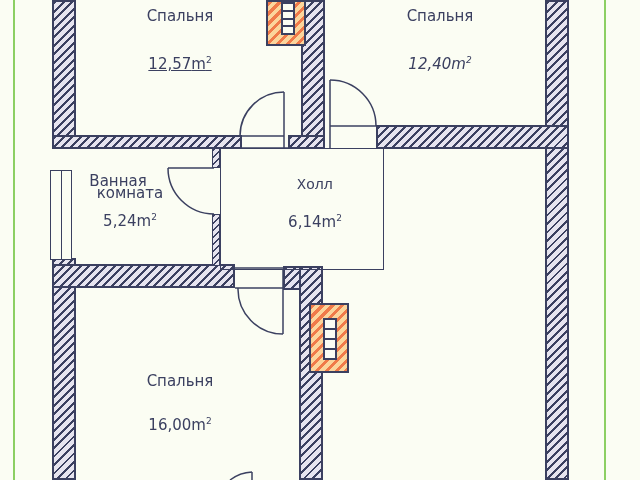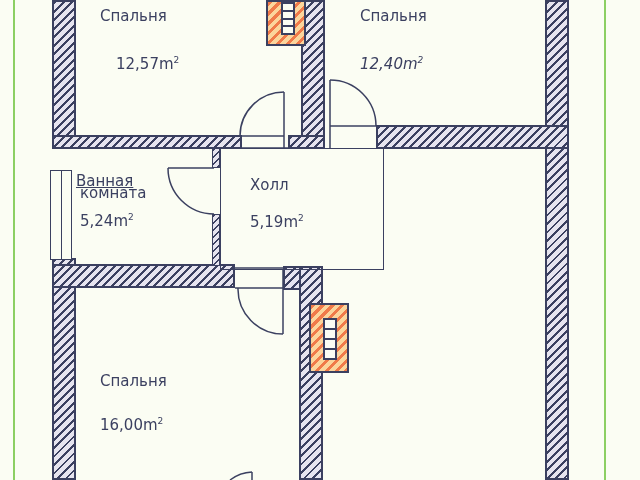--- a/index.html
+++ b/index.html
@@ -47,20 +47,21 @@
       width: 0; border-left: 1.5px solid #3b4060;
     }
     .outline-box {
       position: absolute; box-sizing: border-box;
       border: 1.5px solid #3b4060; background: transparent;
     }
     .label {
       position: absolute;
       color: #3b4060;
       font-size: 15px;
+      text-align: center;
       line-height: 19px;
       white-space: nowrap;
     }
     .label sup { font-size: 9px; vertical-align: 6px; }
     svg.doors { position: absolute; left: 0; top: 0; }
   </style>
 </head>
 <body>
 
 <div class="frame-line" style="left:13px;"></div>
@@ -134,36 +135,36 @@
     </g>
 
     <g>
       <path d="M230 480 A 40 40 0 0 1 252 472"></path>
       <line x1="252" y1="472" x2="252" y2="480"></line>
     </g>
   </g>
 </svg>
 
 <div class="label" style="left:100px; top:7px; width:160px;">Спальня</div>
-<div class="label" style="left:116px; top:51px; width:160px;">
+<div class="label" style="left:100px; top:51px; width:160px;text-decoration:underline;">
   <span>12,57</span><span>m</span><sup>2</sup>
 </div>
 
 <div class="label" style="left:360px; top:7px; width:160px;">Спальня</div>
 <div class="label" style="left:360px; top:51px; width:160px;font-style:italic;">
   <span>12,40</span><span>m</span><sup>2</sup>
 </div>
 
-<div class="label" style="left:76px; top:172px; width:100px;text-decoration:underline;">Ванная</div>
+<div class="label" style="left:68px; top:172px; width:100px;">Ванная</div>
 <div class="label" style="left:80px; top:184px; width:100px;">комната</div>
 <div class="label" style="left:80px; top:208px; width:100px;">
   <span>5,24</span><span>m</span><sup>2</sup>
 </div>
 
-<div class="label" style="left:250px; top:176px; width:130px;">Холл</div>
+<div class="label" style="left:250px; top:176px; width:130px;font-family:Liberation Mono, monospace;">Холл</div>
 <div class="label" style="left:250px; top:209px; width:130px;">
-  <span>5,19</span><span>m</span><sup>2</sup>
+  <span>6,14</span><span>m</span><sup>2</sup>
 </div>
 
 <div class="label" style="left:100px; top:372px; width:160px;">Спальня</div>
 <div class="label" style="left:100px; top:412px; width:160px;">
   <span>16,00</span><span>m</span><sup>2</sup>
 </div>
 
 </body></html>

